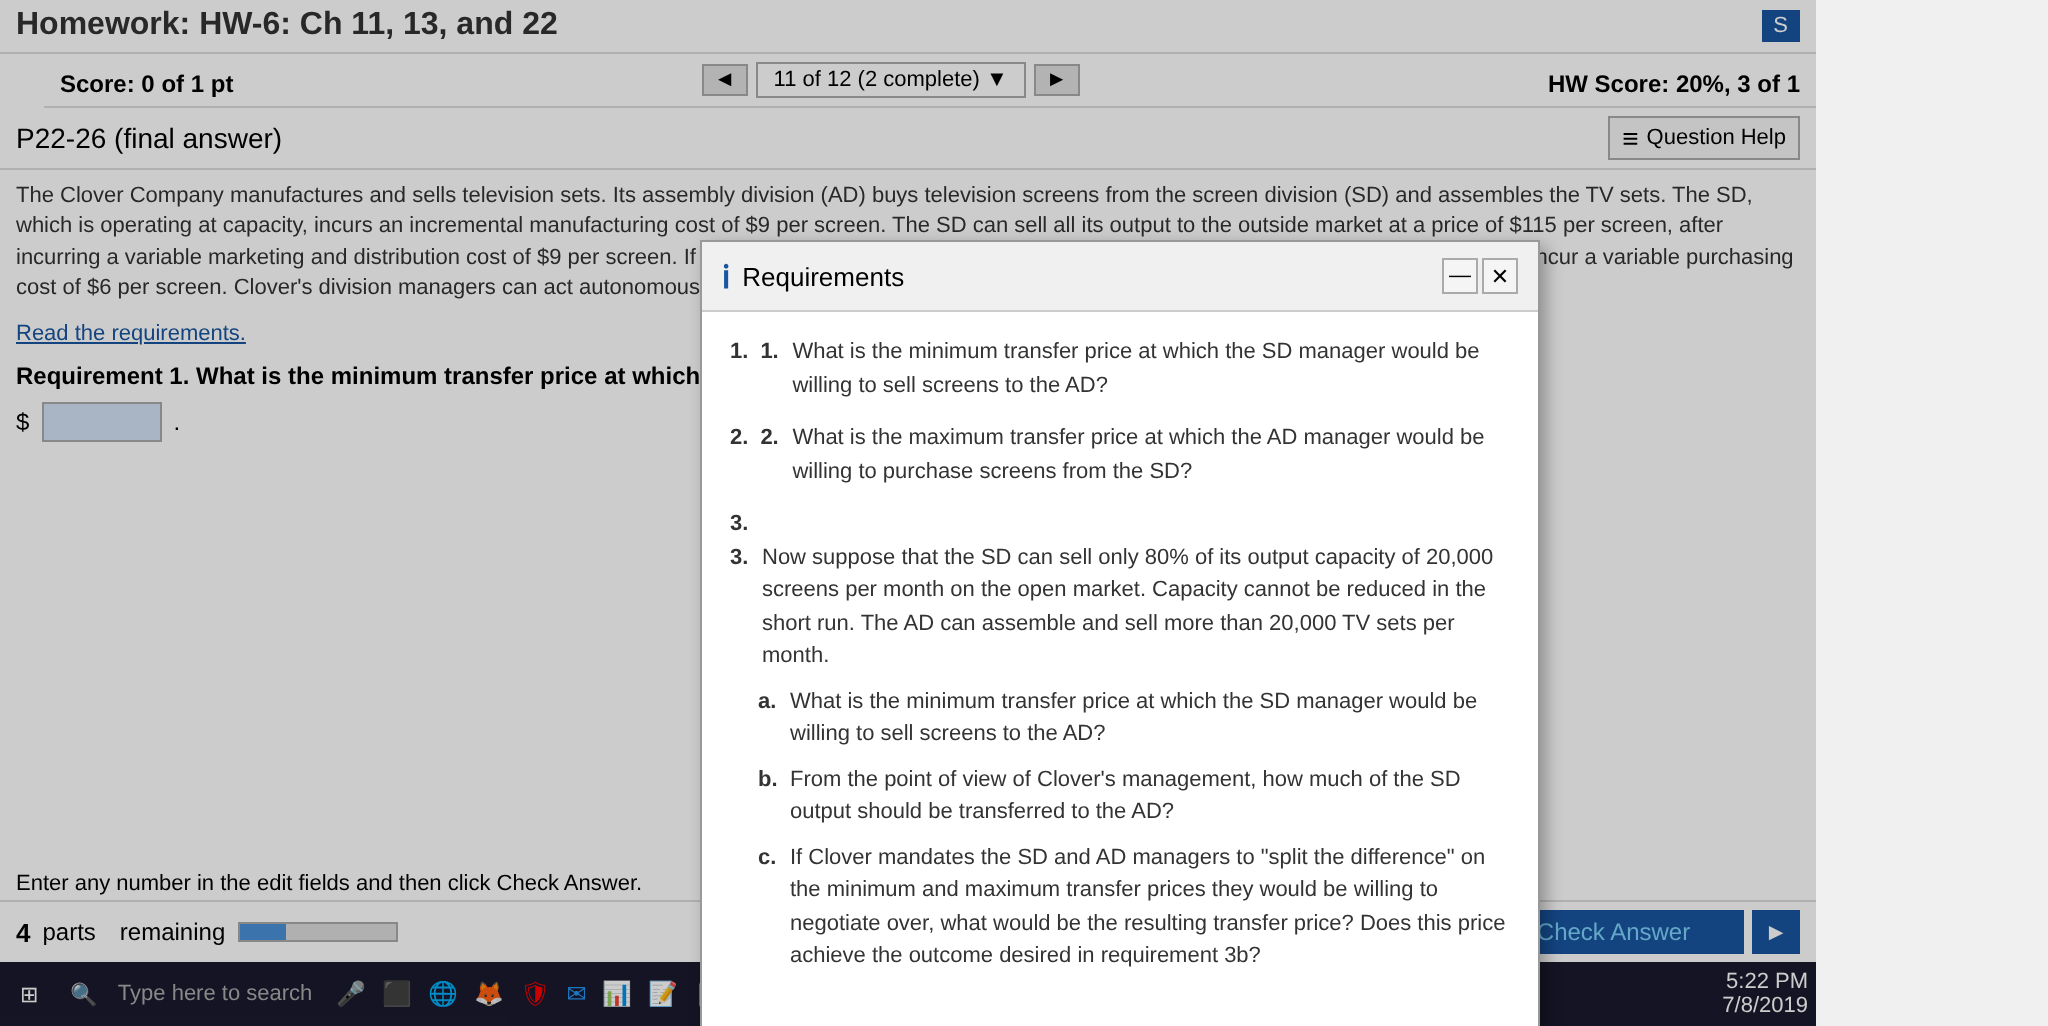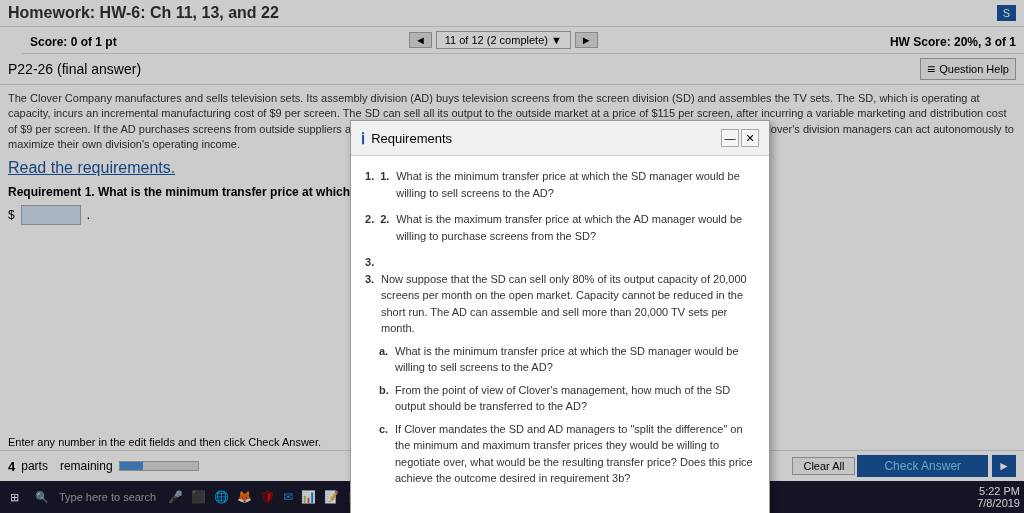--- a/index.html
+++ b/index.html
@@ -1,18 +1,18 @@
 <!DOCTYPE html>
 <html><head>
   <meta charset="utf-8">
   <style>
     * { box-sizing: border-box; margin: 0; padding: 0; }
     body { font-family: Arial, sans-serif; font-size: 12px; background: #f0f0f0; overflow: hidden; }
 
-    .page-wrapper { width: 1024px; height: 513px; background: #fff; display: flex; flex-direction: column; position: relative; }
+    .page-wrapper { width: 908px; height: 513px; background: #fff; display: flex; flex-direction: column; position: relative; }
 
     
     .header { background: #fff; padding: 4px 8px; border-bottom: 1px solid #ddd; display: flex; align-items: center; justify-content: space-between; }
     .header-title { font-size: 16px; font-weight: bold; color: #333; }
     .header-right { background: #1a56a0; color: #fff; padding: 2px 6px; font-size: 11px; }
 
     
     .score-bar { background: #fff; padding: 4px 8px; border-bottom: 1px solid #ddd; display: flex; align-items: flex-end; justify-content: space-between; margin-left: 22px; }
     .score-left { font-size: 12px; font-weight: bold; }
     .nav-controls { display: flex; align-items: center; gap: 4px; }
@@ -22,21 +22,21 @@
 
     
     .problem-header { background: #fff; padding: 4px 8px; border-bottom: 1px solid #ddd; display: flex; align-items: center; justify-content: space-between; }
     .problem-title { font-size: 14px; font-weight: normal; }
     .question-help-btn { display: flex; align-items: center; gap: 4px; border: 1px solid #aaa; padding: 2px 6px; font-size: 11px; cursor: pointer; background: #f5f5f5; }
     .question-help-icon { font-size: 14px; }
 
     
     .content { padding: 6px 8px; flex: 1; overflow: hidden; }
     .problem-text { font-size: 11px; color: #333; line-height: 1.4; margin-bottom: 6px; }
-    .read-req { font-size: 16px; color: #1a56a0; text-decoration: underline; cursor: pointer; margin-bottom: 8px; }
+    .read-req { font-size: 11px; color: #1a56a0; text-decoration: underline; cursor: pointer; margin-bottom: 8px; }
 
     
     .requirement-label { font-size: 12px; font-weight: bold; margin-bottom: 6px; }
     .answer-row { display: flex; align-items: center; gap: 6px; font-size: 12px; margin-bottom: 8px; }
     .answer-input { border: 1px solid #aaa; width: 60px; height: 20px; padding: 2px 4px; background: #d4e3f7; }
     .dollar-sign { font-size: 12px; }
     .parts-info { display: flex; align-items: center; gap: 6px; }
     .parts-label { font-weight: bold; font-size: 13px; }
     .progress-bar { width: 80px; height: 10px; background: #ddd; border: 1px solid #aaa; }
     .progress-fill { height: 100%; background: #4a90d9; width: 30%; }

